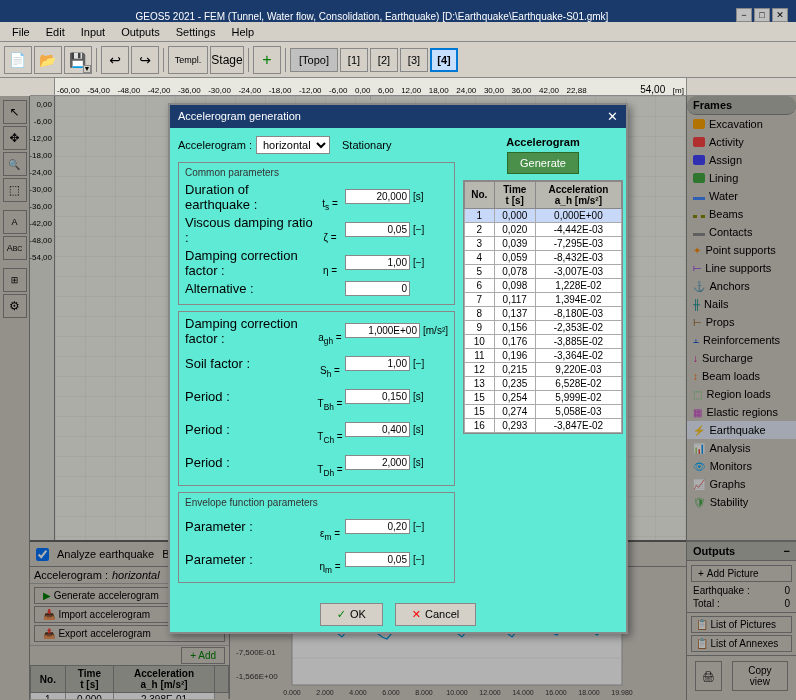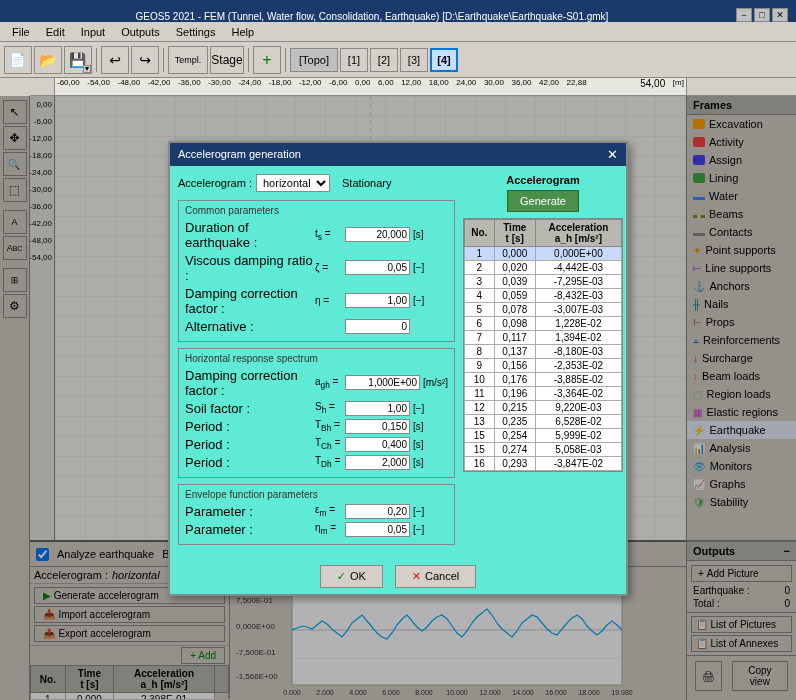--- a/index.html
+++ b/index.html
@@ -33,21 +33,21 @@
     .lt-btn { width: 24px; height: 24px; background: #d4d0c8; border: 1px solid #888; display: flex; align-items: center; justify-content: center; cursor: pointer; font-size: 12px; }
     
     
     #canvas-area { flex: 1; background: #1a1a2e; position: relative; overflow: hidden; }
     
     
     #grid { position: absolute; left: 25px; right: 0; top: 0; bottom: 0; }
     
     
     #right-panel { width: 110px; background: #d4d0c8; border-left: 1px solid #888; display: flex; flex-direction: column; }
-    #frames-header { background: #b8b8b0; padding: 3px 6px; font-size: 11px; font-weight: bold; border-bottom: 1px solid #888; display: flex; justify-content: space-between; }
+    #frames-header { background: #b8b8b0; padding: 3px 6px; font-size: 11px; font-weight: bold; border-bottom: 1px solid #888; display: flex; justify-content: space-between; border-radius: 9px; }
     .frame-item { padding: 3px 6px; font-size: 11px; cursor: pointer; display: flex; align-items: center; gap: 4px; white-space: nowrap; }
     .frame-item.active { background: #c8e0ff; }
     
     
     #bottom-panel { position: absolute; bottom: 0; left: 30px; right: 110px; height: 160px; background: #d4d0c8; border-top: 2px solid #888; }
     
     
     #dialog-overlay { position: absolute; top: 0; left: 0; right: 0; bottom: 0; background: rgba(0,0,0,0.3); z-index: 100; display: flex; align-items: center; justify-content: center; }
     
     #dialog { background: #5eead4; border: 2px solid #888; width: 460px; min-height: 340px; box-shadow: 3px 3px 8px rgba(0,0,0,0.4); position: relative; top: -30px; }
@@ -58,21 +58,21 @@
     
     
     #dialog-left { flex: 1; }
     .accel-row { display: flex; align-items: center; gap: 4px; margin-bottom: 6px; }
     .accel-select { font-size: 11px; border: 1px solid #888; background: white; padding: 1px 2px; }
     
     .param-group { border: 1px solid #888; padding: 4px 6px; margin-bottom: 6px; }
     .param-group-title { font-size: 10px; color: #333; margin-bottom: 4px; }
     .param-row { display: flex; align-items: center; margin-bottom: 3px; }
     .param-name { font-size: 13px; width: 130px; flex-shrink: 0; }
-    .param-sym { font-size: 10px; width: 30px; text-align: left; flex-shrink: 0; }
+    .param-sym { font-size: 10px; width: 30px; text-align: center; flex-shrink: 0; margin-top: 16px; }
     .param-val { width: 65px; font-size: 10px; border: 1px solid #888; background: white; padding: 1px 2px; text-align: right; }
     .param-unit { font-size: 10px; margin-left: 3px; }
     
     
     #dialog-right { width: 160px; flex-shrink: 0; }
     
     .gen-btn { background: #4a8f4a; color: white; border: 1px solid #2a6a2a; padding: 4px 12px; cursor: pointer; font-size: 11px; display: block; margin: 0 auto 6px; }
     
     .accel-table { width: 100%; border-collapse: collapse; font-size: 10px; }
     .accel-table th { background: #b8b8b0; border: 1px solid #888; padding: 2px 3px; text-align: center; font-size: 10px; }
@@ -149,21 +149,21 @@
     <span>[3]</span>
   </div>
   <div class="stage-btn active">
     <span>[4]</span>
   </div>
 </div>
 
 <div style="display:flex; height:18px; margin-left:30px; background:#e8e8e0; border-bottom:1px solid #888;">
   <div style="width:25px; background:#d4d0c8; border-right:1px solid #888;"></div>
   <div id="ruler" style="flex:1; background:#e8e8e0; overflow:hidden; margin:0;">
-    <div style="display:flex; align-items:flex-start; height:100%; justify-content:space-between; padding:0 2px;">
+    <div style="display:flex; align-items:flex-end; height:100%; justify-content:space-between; padding:0 2px;">
       <span style="font-size:8px;">-60,00</span>
         <span style="font-size:8px;">-54,00</span>
         <span style="font-size:8px;">-48,00</span>
         <span style="font-size:8px;">-42,00</span>
         <span style="font-size:8px;">-36,00</span>
         <span style="font-size:8px;">-30,00</span>
         <span style="font-size:8px;">-24,00</span>
         <span style="font-size:8px;">-18,00</span>
         <span style="font-size:8px;">-12,00</span>
         <span style="font-size:8px;">-6,00</span>
@@ -505,21 +505,20 @@
               <span class="param-unit">[−]</span>
             </div>
             <div class="param-row">
               <span class="param-name">Alternative :</span>
               <span class="param-sym"></span>
               <input class="param-val" type="text" value="0" style="">
             </div>
           </div>
 
           <div class="param-group">
-            <div class="param-group-title">Horizontal response spectrum</div>
             <div class="param-row">
               <span class="param-name">Damping correction factor :</span>
               <span class="param-sym">a<sub>gh</sub> =</span>
               <input class="param-val" type="text" value="1,000E+00" style="width: 75px;">
               <span class="param-unit">[m/s²]</span>
             </div>
             <div class="param-row">
               <span class="param-name">Soil factor :</span>
               <span class="param-sym">S<sub>h</sub> =</span>
               <input class="param-val" type="text" value="1,00" style="">

